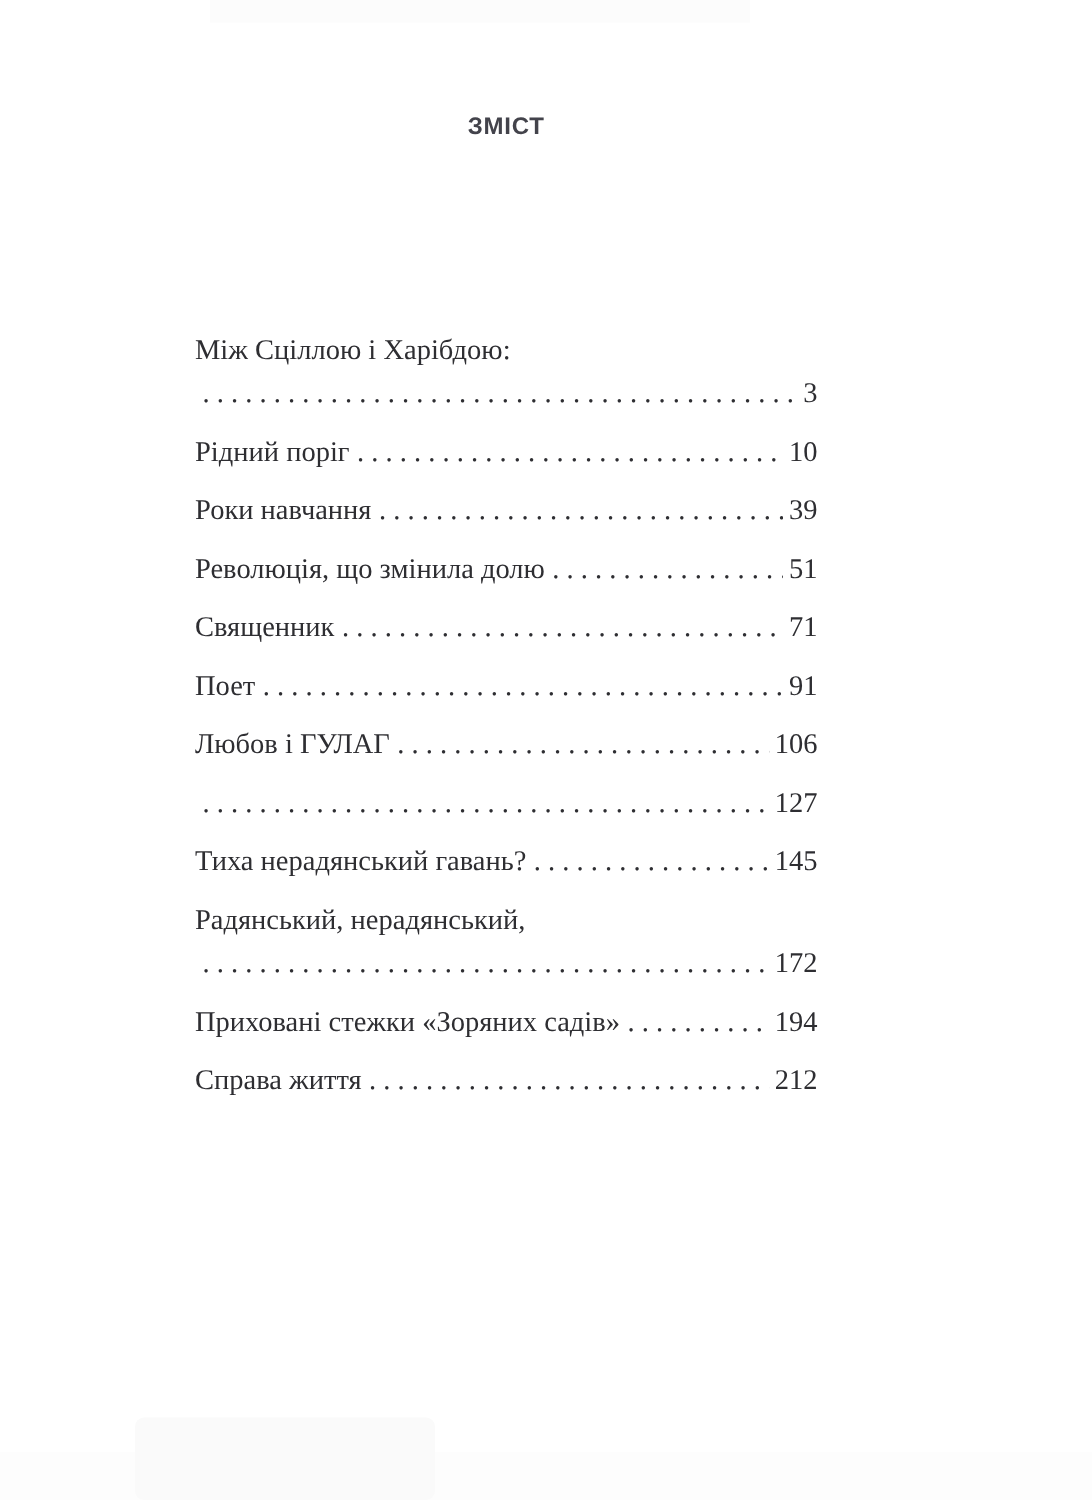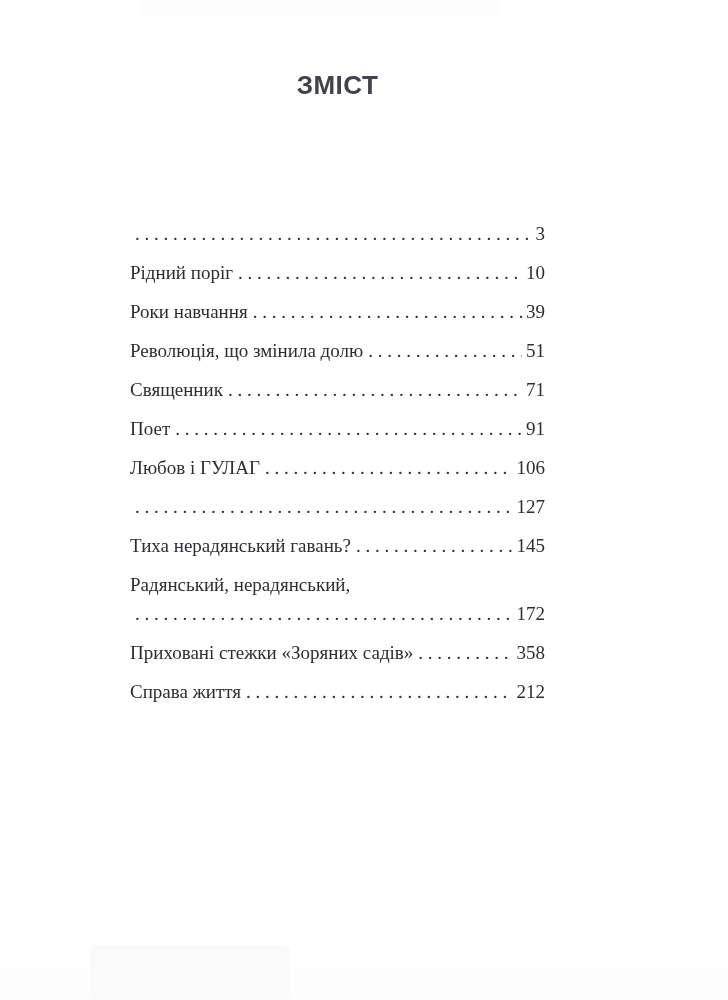--- a/index.html
+++ b/index.html
@@ -11,21 +11,21 @@
     overflow: hidden;
     font-family: "Liberation Serif", serif;
     box-sizing: border-box;
     padding-top: 72px;
   }
   .toc-title {
     margin: 0 0 0 130px;
     width: 415px;
     text-align: center;
     font-family: "Liberation Sans", sans-serif;
-    font-size: 26px;
+    font-size: 16px;
     line-height: 26px;
     font-weight: 600;
     letter-spacing: 0.5px;
     color: #43434b;
   }
   .toc {
     margin: 121px 183px 0 130px; 
   }
   .toc-entry { margin-bottom: 10px; }
   .entry-line {
@@ -75,20 +75,23 @@
 </head>
 <body>
 
 <div class="page">
   <div class="watermark top"></div>
 
   <h1 class="toc-title">ЗМІСТ</h1>
 
   <div class="toc" id="toc">
       <div class="toc-entry">
+        <div class="entry-line">
+          <span class="entry-text">Між Сціллою і Харібдою:</span>
+        </div>
         <div class="entry-line">
           <span class="leader">. . . . . . . . . . . . . . . . . . . . . . . . . . . . . . . . . . . . . . . . . . . . . . . . . . . . . . . . . . . .</span>
           <span class="page-num">3</span>
         </div>
       </div>
       <div class="toc-entry">
         <div class="entry-line">
           <span class="entry-text">Рідний поріг</span>
           <span class="leader">. . . . . . . . . . . . . . . . . . . . . . . . . . . . . . . . . . . . . . . . . . . . . . . . . . . . . . . . . . . .</span>
           <span class="page-num">10</span>
@@ -148,21 +151,21 @@
         </div>
         <div class="entry-line">
           <span class="leader">. . . . . . . . . . . . . . . . . . . . . . . . . . . . . . . . . . . . . . . . . . . . . . . . . . . . . . . . . . . .</span>
           <span class="page-num">172</span>
         </div>
       </div>
       <div class="toc-entry">
         <div class="entry-line">
           <span class="entry-text">Приховані стежки «Зоряних садів»</span>
           <span class="leader">. . . . . . . . . . . . . . . . . . . . . . . . . . . . . . . . . . . . . . . . . . . . . . . . . . . . . . . . . . . .</span>
-          <span class="page-num">358</span>
+          <span class="page-num">194</span>
         </div>
       </div>
       <div class="toc-entry">
         <div class="entry-line">
           <span class="entry-text">Справа життя</span>
           <span class="leader">. . . . . . . . . . . . . . . . . . . . . . . . . . . . . . . . . . . . . . . . . . . . . . . . . . . . . . . . . . . .</span>
           <span class="page-num">212</span>
         </div>
       </div>
     </div>

